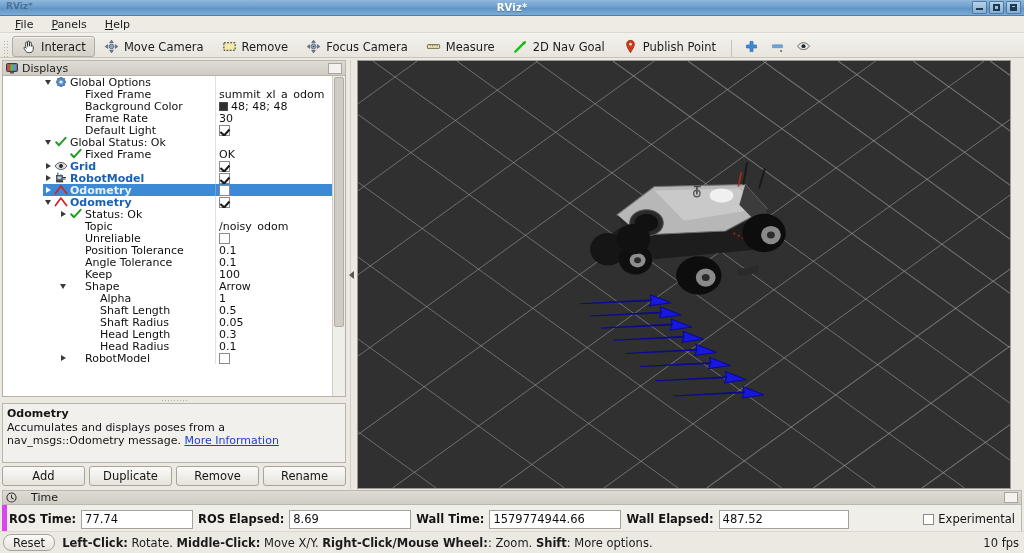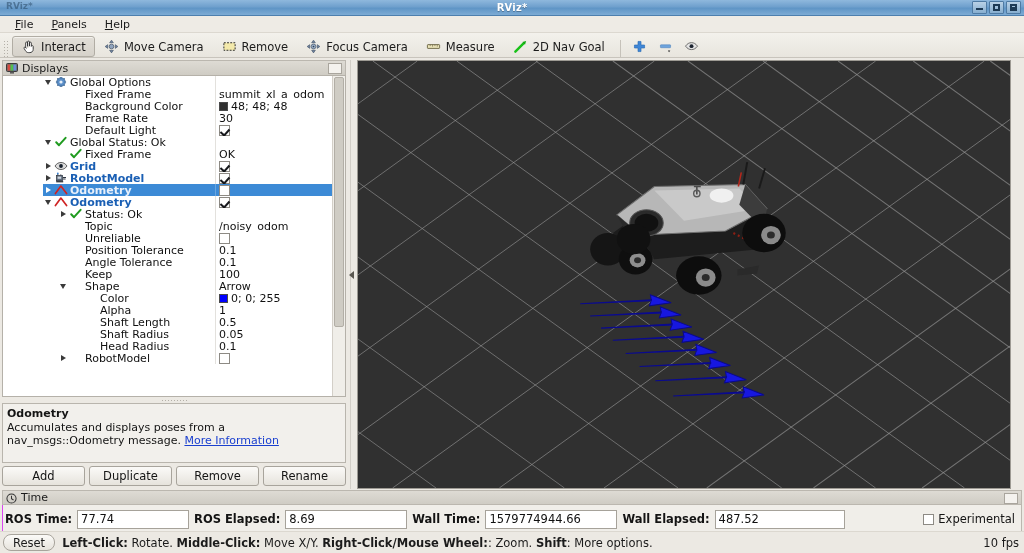--- a/index.html
+++ b/index.html
@@ -297,28 +297,28 @@
   .timepanel {
     flex: 0 0 42px;
     display: flex; flex-direction: column;
     background: #ece9e3;
     padding: 1px 2px 0 2px;
   }
   .time-header {
     height: 15px; flex: 0 0 15px;
     background: linear-gradient(to bottom,#dedbd4,#cfccc4);
     border: 1px solid #bbb7af;
-    display: flex; align-items: flex-end; padding: 0 3px; gap: 4px;
+    display: flex; align-items: center; padding: 0 3px; gap: 14px;
   }
   .time-row {
     flex: 1 1 auto;
     display: flex; align-items: center;
     gap: 5px; padding: 2px 2px 0 2px;
     background: #f0eee9;
-    border-left: 1px solid #d946ef; border-right: 1px solid #bbb7af;
+    border-left: 5px solid #d946ef; border-right: 1px solid #bbb7af;
   }
   .tlabel { font-size: 11.5px; color: #141414; font-weight: bold; white-space: nowrap; }
   .tfield {
     height: 19px;
     background: #ffffff;
     border: 1px solid #a6a29a;
     font-size: 11.5px; color: #101010;
     display: flex; align-items: center;
     padding: 0 3px;
   }
@@ -420,20 +420,27 @@
 
 
     <div class="tbtn">
       <svg class="tb-icon" viewBox="0 0 16 16">
         <path d="M2.5 13.5 11 5" stroke="#18c118" stroke-width="2.6" stroke-linecap="round"></path>
         <path d="M10 3.2 14 2l-1.2 4z" fill="#0fa70f"></path>
       </svg>
       <span>2D Nav Goal</span>
     </div>
 
+    <div class="tbtn">
+      <svg class="tb-icon" viewBox="0 0 16 16">
+        <path d="M8 1.4c-2.4 0-4.2 1.8-4.2 4.1C3.8 8.6 8 14.6 8 14.6s4.2-6 4.2-9.1c0-2.3-1.8-4.1-4.2-4.1z" fill="#cf3b1a" stroke="#8a230c" stroke-width=".7"></path>
+        <circle cx="8" cy="5.5" r="1.5" fill="#f6d6c8"></circle>
+      </svg>
+      <span>Publish Point</span>
+    </div>
 
     <div class="tb-sep"></div>
 
     <div class="tbtn tbtn-i">
       <svg class="tb-icon" viewBox="0 0 16 16">
         <path d="M6.4 2.6h3.2v3.8h3.8v3.2H9.6v3.8H6.4V9.6H2.6V6.4h3.8z" fill="#3f86d6" stroke="#2a6cb5" stroke-width=".7" stroke-linejoin="round"></path>
       </svg>
     </div>
     <div class="tbtn tbtn-i">
       <svg class="tb-icon" viewBox="0 0 16 16">
@@ -677,33 +684,20 @@
               <div class="tr-val">
                 <span>Arrow</span>
               </div>
             </div>
             <div class="tree-row">
               <div class="tr-name">
                 <span style="width: 15px; flex: 0 0 15px; height: 12px; display: block;"></span>
                 <span style="width: 15px; flex: 0 0 15px; height: 12px; display: block;"></span>
                 <span class="expander "></span>
                 <svg class="tr-icon" viewBox="0 0 14 12"></svg>
-                <span class="tr-label plain">Color</span>
-              </div>
-              <div class="tr-val">
-                <span class="swatch" style="background: rgb(0, 0, 255);"></span>
-                <span>0; 0; 255</span>
-              </div>
-            </div>
-            <div class="tree-row">
-              <div class="tr-name">
-                <span style="width: 15px; flex: 0 0 15px; height: 12px; display: block;"></span>
-                <span style="width: 15px; flex: 0 0 15px; height: 12px; display: block;"></span>
-                <span class="expander "></span>
-                <svg class="tr-icon" viewBox="0 0 14 12"></svg>
                 <span class="tr-label plain">Alpha</span>
               </div>
               <div class="tr-val">
                 <span>1</span>
               </div>
             </div>
             <div class="tree-row">
               <div class="tr-name">
                 <span style="width: 15px; flex: 0 0 15px; height: 12px; display: block;"></span>
                 <span style="width: 15px; flex: 0 0 15px; height: 12px; display: block;"></span>
@@ -718,20 +712,32 @@
             <div class="tree-row">
               <div class="tr-name">
                 <span style="width: 15px; flex: 0 0 15px; height: 12px; display: block;"></span>
                 <span style="width: 15px; flex: 0 0 15px; height: 12px; display: block;"></span>
                 <span class="expander "></span>
                 <svg class="tr-icon" viewBox="0 0 14 12"></svg>
                 <span class="tr-label plain">Shaft Radius</span>
               </div>
               <div class="tr-val">
                 <span>0.05</span>
+              </div>
+            </div>
+            <div class="tree-row">
+              <div class="tr-name">
+                <span style="width: 15px; flex: 0 0 15px; height: 12px; display: block;"></span>
+                <span style="width: 15px; flex: 0 0 15px; height: 12px; display: block;"></span>
+                <span class="expander "></span>
+                <svg class="tr-icon" viewBox="0 0 14 12"></svg>
+                <span class="tr-label plain">Head Length</span>
+              </div>
+              <div class="tr-val">
+                <span>0.3</span>
               </div>
             </div>
             <div class="tree-row">
               <div class="tr-name">
                 <span style="width: 15px; flex: 0 0 15px; height: 12px; display: block;"></span>
                 <span style="width: 15px; flex: 0 0 15px; height: 12px; display: block;"></span>
                 <span class="expander "></span>
                 <svg class="tr-icon" viewBox="0 0 14 12"></svg>
                 <span class="tr-label plain">Head Radius</span>
               </div>

